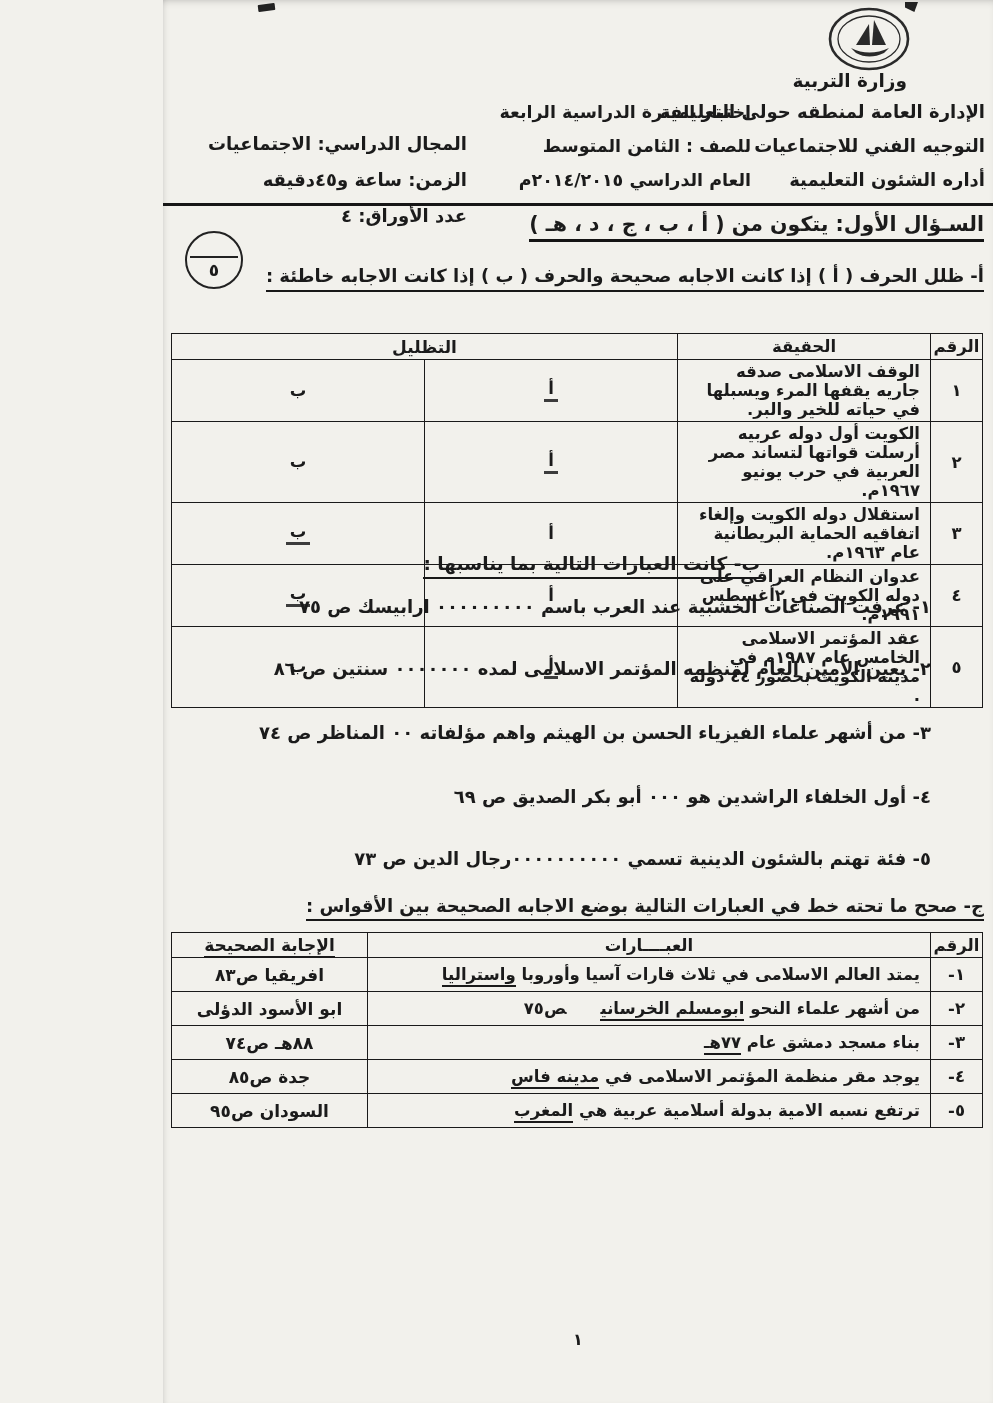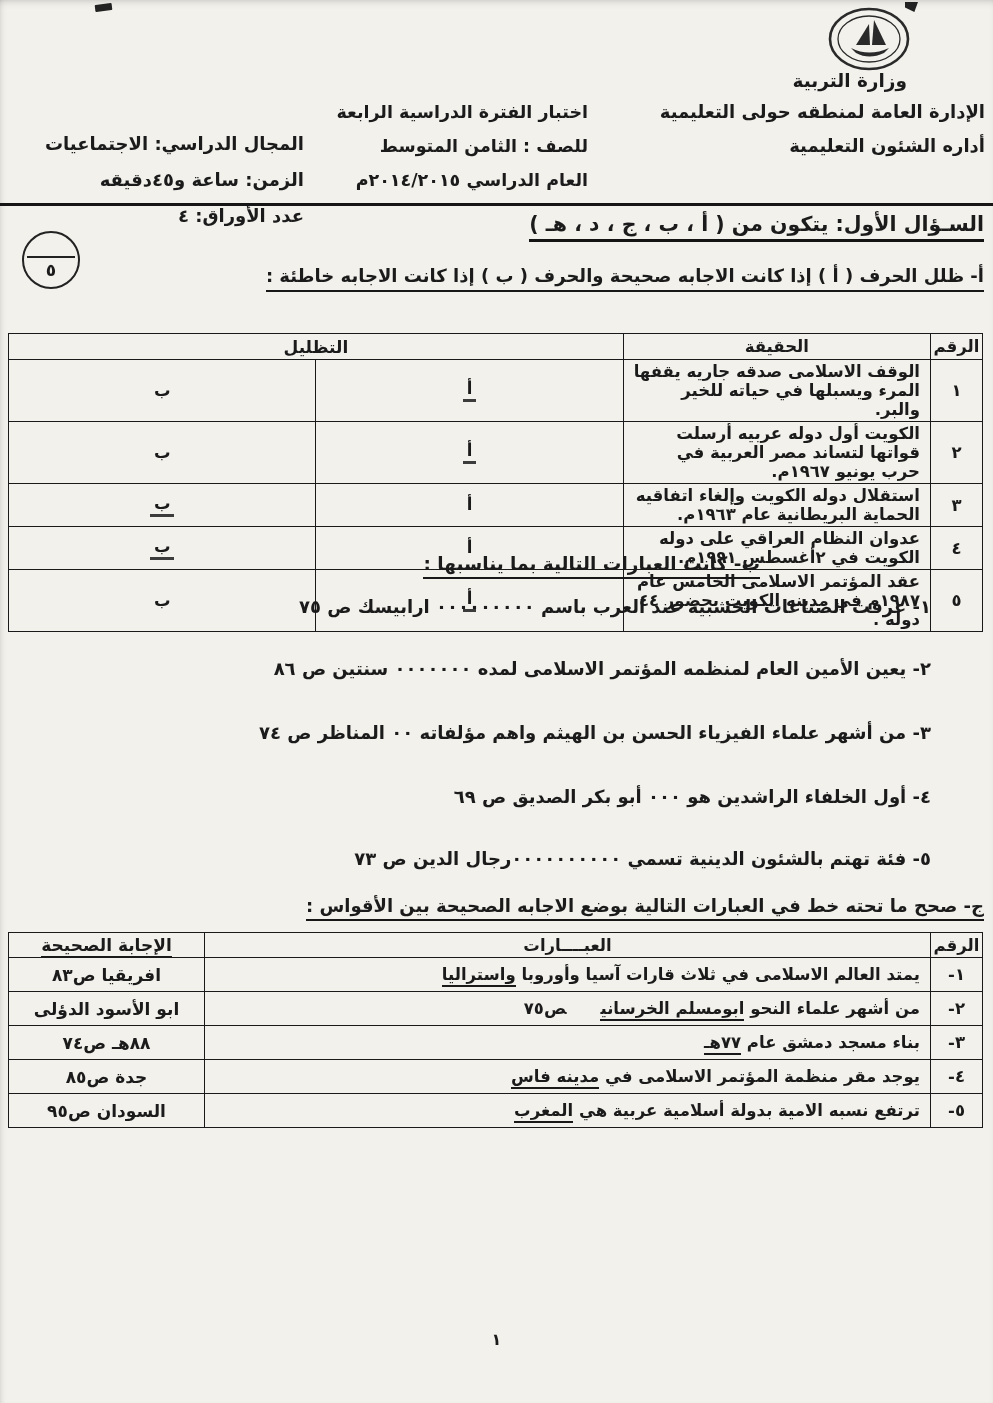--- a/index.html
+++ b/index.html
@@ -7,21 +7,21 @@
   body{
     width:993px; height:1403px;
     background:#f2f1ec;
     position:relative;
     direction:rtl;
     font-family:"DejaVu Sans", sans-serif;
     color:#1b1b1b;
     overflow:hidden;
   }
   .page{
-    position:relative; width:993px; height:1403px;
+    position:relative; width:830px; height:1403px;
     font-weight:700;
     box-shadow: inset 0 5px 10px -6px rgba(0,0,0,.28), inset 5px 0 10px -8px rgba(0,0,0,.25);
   }
   
   .scan-mark{ position:absolute; background:#222; }
   .m1{ top:4px; left:95px; width:17px; height:7px; transform:rotate(-7deg); border-radius:1px;}
   .m2{ top:2px; right:75px; width:13px; height:10px; clip-path:polygon(0 0,100% 0,72% 100%,0 55%);}
   
   .logo{ position:absolute; top:7px; right:83px; width:82px; height:64px;}
   .ministry{ position:absolute; top:70px; right:86px; font-size:18.5px; letter-spacing:.5px;}
@@ -77,20 +77,21 @@
       <ellipse cx="41" cy="32" rx="31" ry="23" fill="none" stroke="#2a2a2a" stroke-width="1.3"></ellipse>
       <path d="M28 38 L41 17 L42 38 Z" fill="#2a2a2a"></path>
       <path d="M44 38 L46 13 L58 38 Z" fill="#2a2a2a"></path>
       <path d="M23 41 Q41 50 61 41 L56 46 Q41 53 28 46 Z" fill="#2a2a2a"></path>
     </svg>
   </div>
   <div class="ministry">وزارة التربية</div>
 
   <div class="hdr-right">
     <div>الإدارة العامة لمنطقه حولى التعليمية</div>
+    <div>التوجيه الفني للاجتماعيات</div>
     <div>أداره الشئون التعليمية</div>
   </div>
 
   <div class="hdr-center">
     <div>اختبار الفترة الدراسية الرابعة</div>
     <div>للصف : الثامن المتوسط</div>
     <div>العام الدراسي ٢٠١٤/٢٠١٥م</div>
   </div>
 
   <div class="hdr-left">

